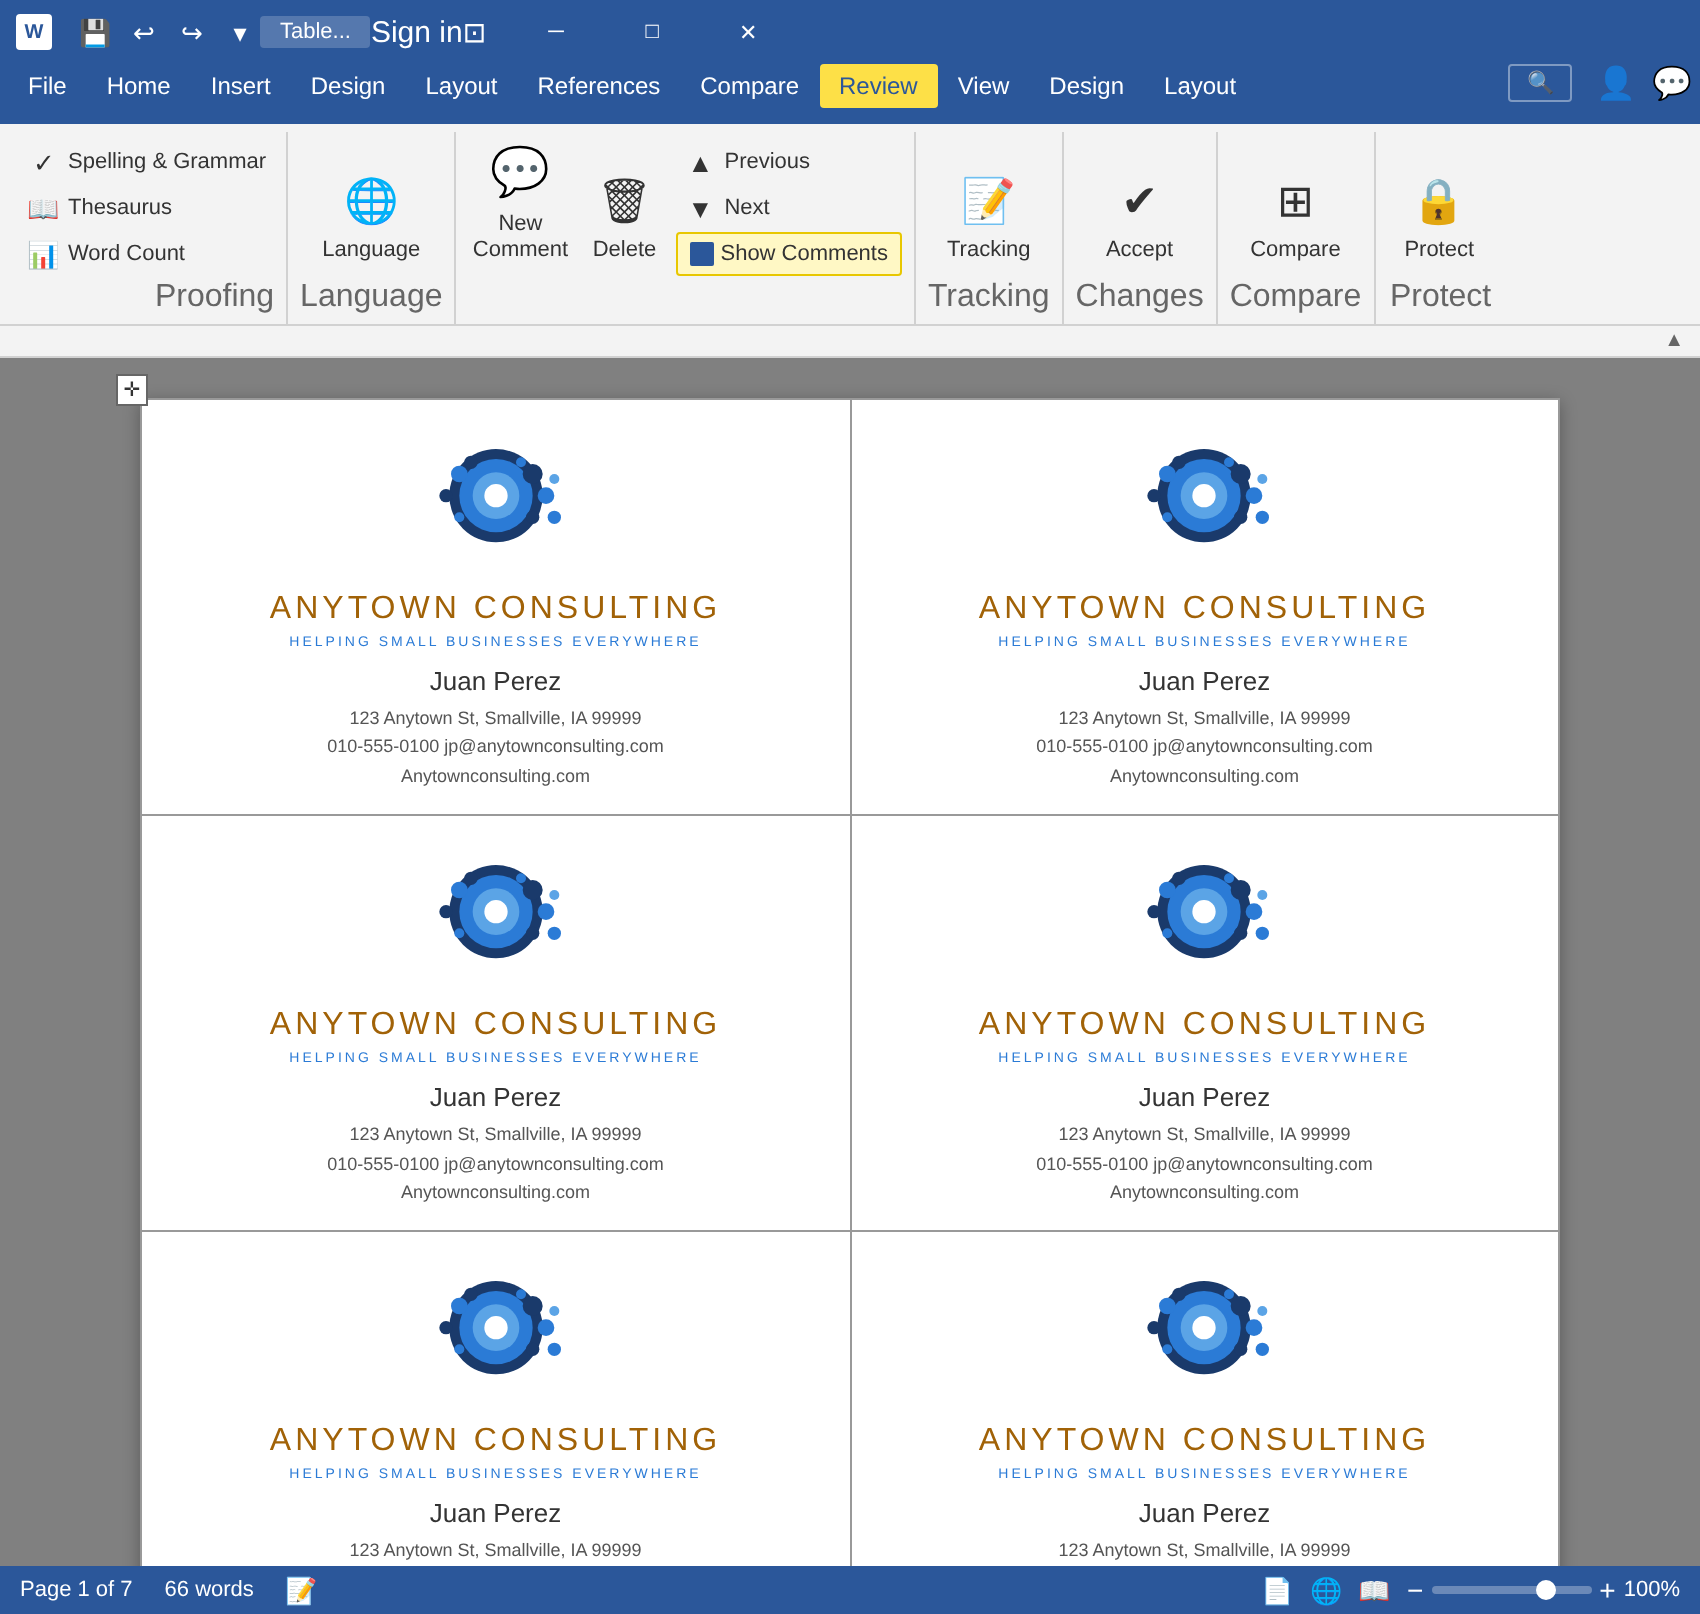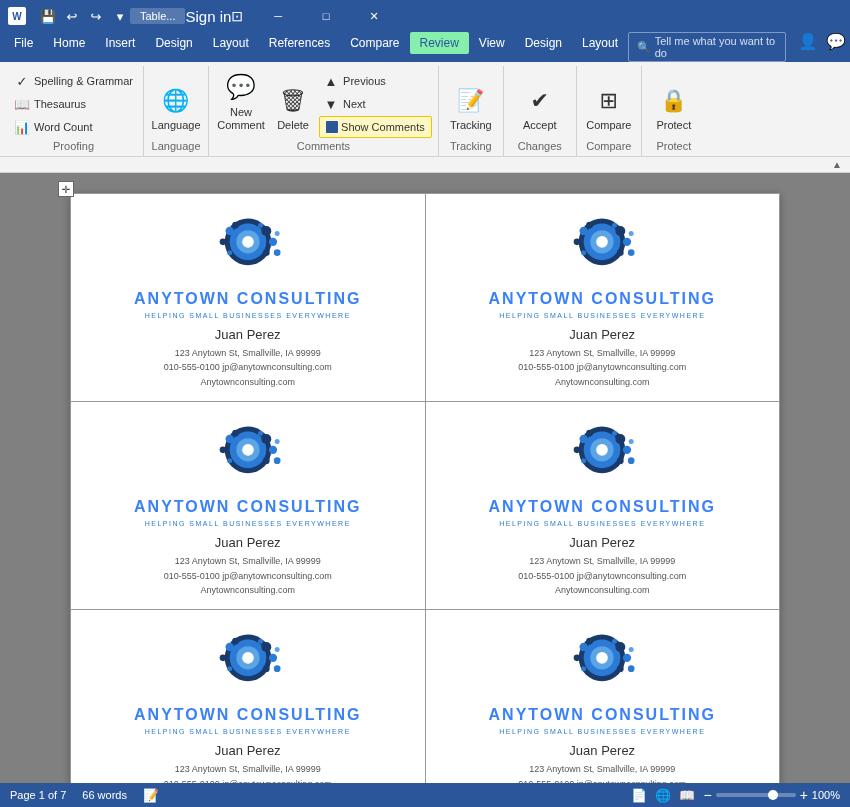--- a/index.html
+++ b/index.html
@@ -30,21 +30,21 @@
       align-items: flex-start;
       padding: 0 4px;
     }
     .menu-item {
       padding: 4px 10px;
       color: white;
       font-size: 12px;
       cursor: pointer;
       border-radius: 2px;
     }
-    .menu-item.active { background: #86efac; color: #2b579a; }
+    .menu-item.active { background: #fde047; color: #2b579a; }
 
     
     .ribbon {
       background: #f3f3f3;
       border-bottom: 1px solid #d1d1d1;
       min-height: 90px;
       display: flex;
       flex-direction: column;
     }
     .ribbon-content {
@@ -62,23 +62,23 @@
       min-width: fit-content;
     }
     .ribbon-group:last-child { border-right: none; }
     .ribbon-group-items {
       display: flex;
       align-items: flex-start;
       gap: 2px;
       flex: 1;
     }
     .ribbon-group-label {
-      font-size: 11px;
+      font-size: 16px;
       color: #666;
-      text-align: center;
+      text-align: right;
       padding: 2px 0 4px 0;
       width: 100%;
     }
 
     .rb-btn-large {
       display: flex;
       flex-direction: column;
       align-items: center;
       justify-content: flex-end;
       width: 52px;
@@ -214,22 +214,22 @@
     }
 
     
     .logo-svg {
       width: 100px;
       height: 80px;
     }
 
     .company-name {
       font-size: 16px;
-      font-weight: bold;
-      color: #3b82f6;
+      font-weight: normal;
+      color: #a16207;
       letter-spacing: 2px;
       font-family: Arial, sans-serif;
     }
     .company-tagline {
       font-size: 7px;
       color: #2b7bd6;
       letter-spacing: 1.5px;
       font-family: Arial, sans-serif;
     }
     .person-name {
@@ -330,21 +330,20 @@
   <div class="menu-item">Design</div>
   <div class="menu-item">Layout</div>
   <div class="menu-item">References</div>
   <div class="menu-item">Compare</div>
   <div class="menu-item active">Review</div>
   <div class="menu-item">View</div>
   <div class="menu-item">Design</div>
   <div class="menu-item">Layout</div>
   <div class="tell-me-box">
     <span>🔍</span>
-    <span>Tell me what you want to do</span>
   </div>
   <div style="display:flex;gap:8px;margin-left:4px;">
     <span style="font-size:16px;color:white;cursor:pointer;">👤</span>
     <span style="font-size:16px;color:white;cursor:pointer;">💬</span>
   </div>
 </div>
 
 <div class="ribbon">
   <div class="ribbon-content">
 
@@ -396,21 +395,20 @@
           <div class="rb-btn-small">
             <div class="rb-icon-small">▼</div>
             <span>Next</span>
           </div>
           <div class="show-comments-btn">
             <div style="width:12px;height:12px;background:#2b579a;border-radius:1px;"></div>
             <span>Show Comments</span>
           </div>
         </div>
       </div>
-      <div class="ribbon-group-label">Comments</div>
     </div>
 
     <div class="ribbon-group">
       <div class="ribbon-group-items">
         <div class="rb-btn-large">
           <div class="rb-icon-large" style="font-size:22px;">📝</div>
           <span>Tracking</span>
         </div>
       </div>
       <div class="ribbon-group-label">Tracking</div>

